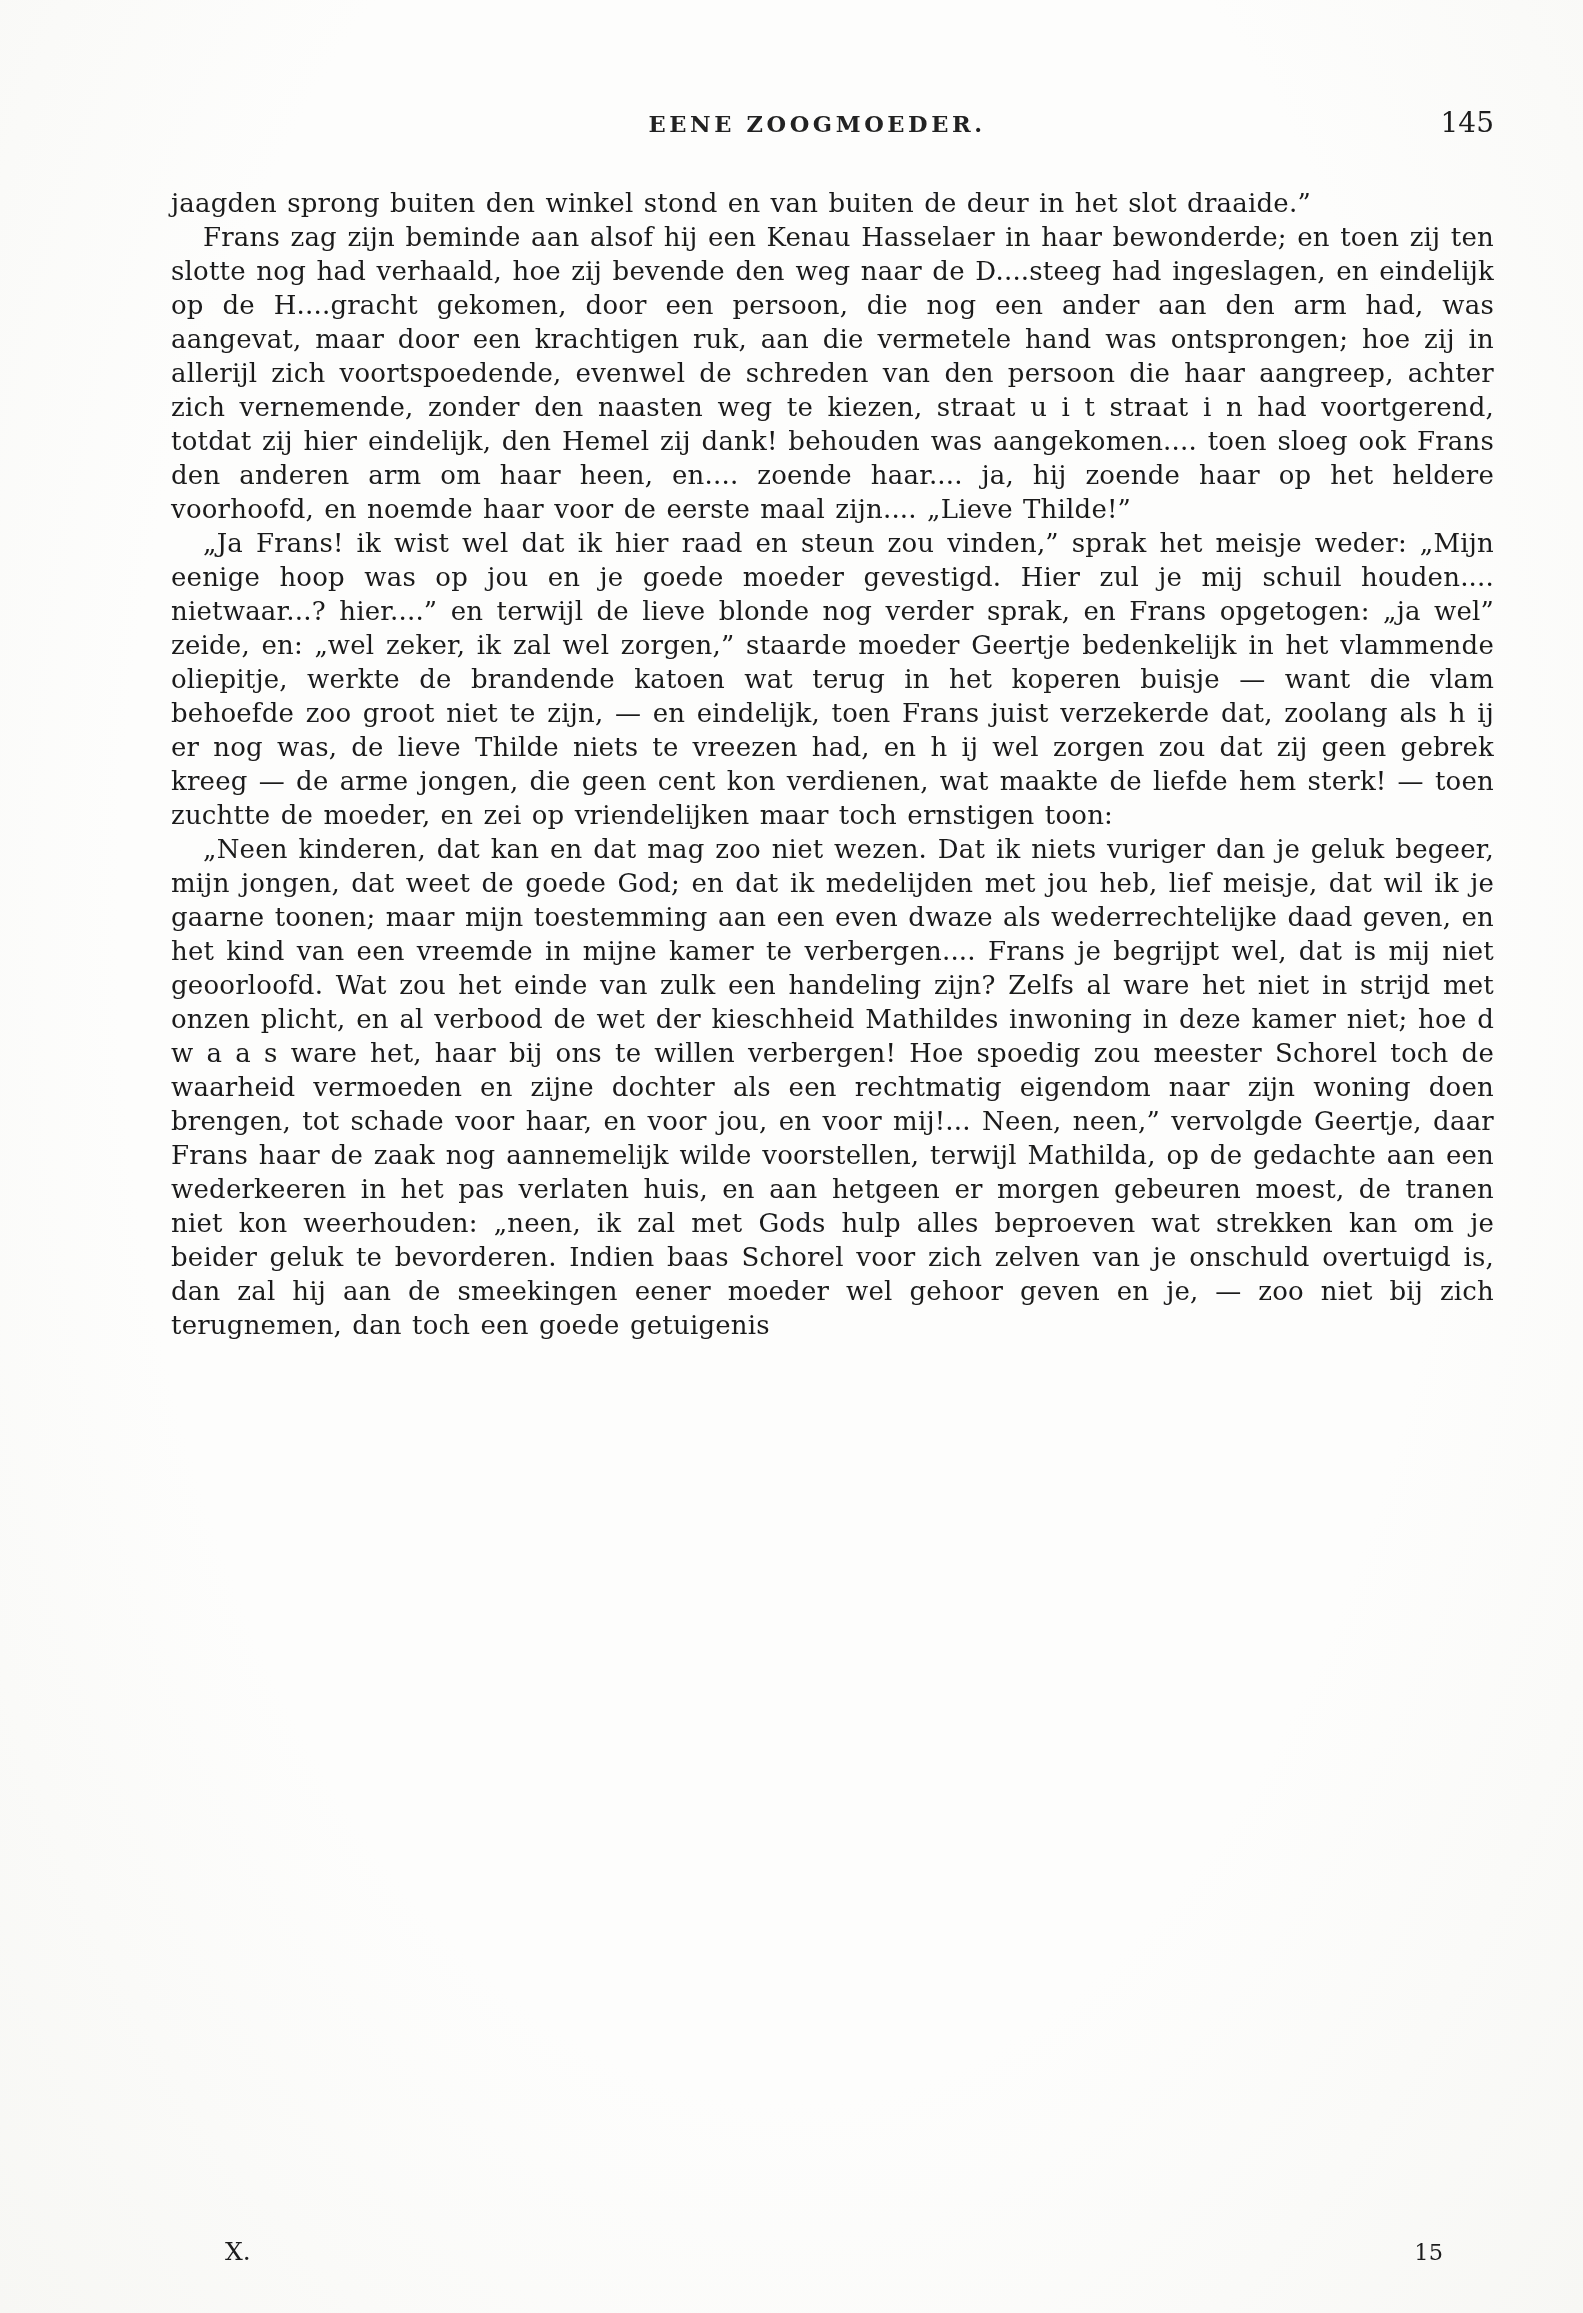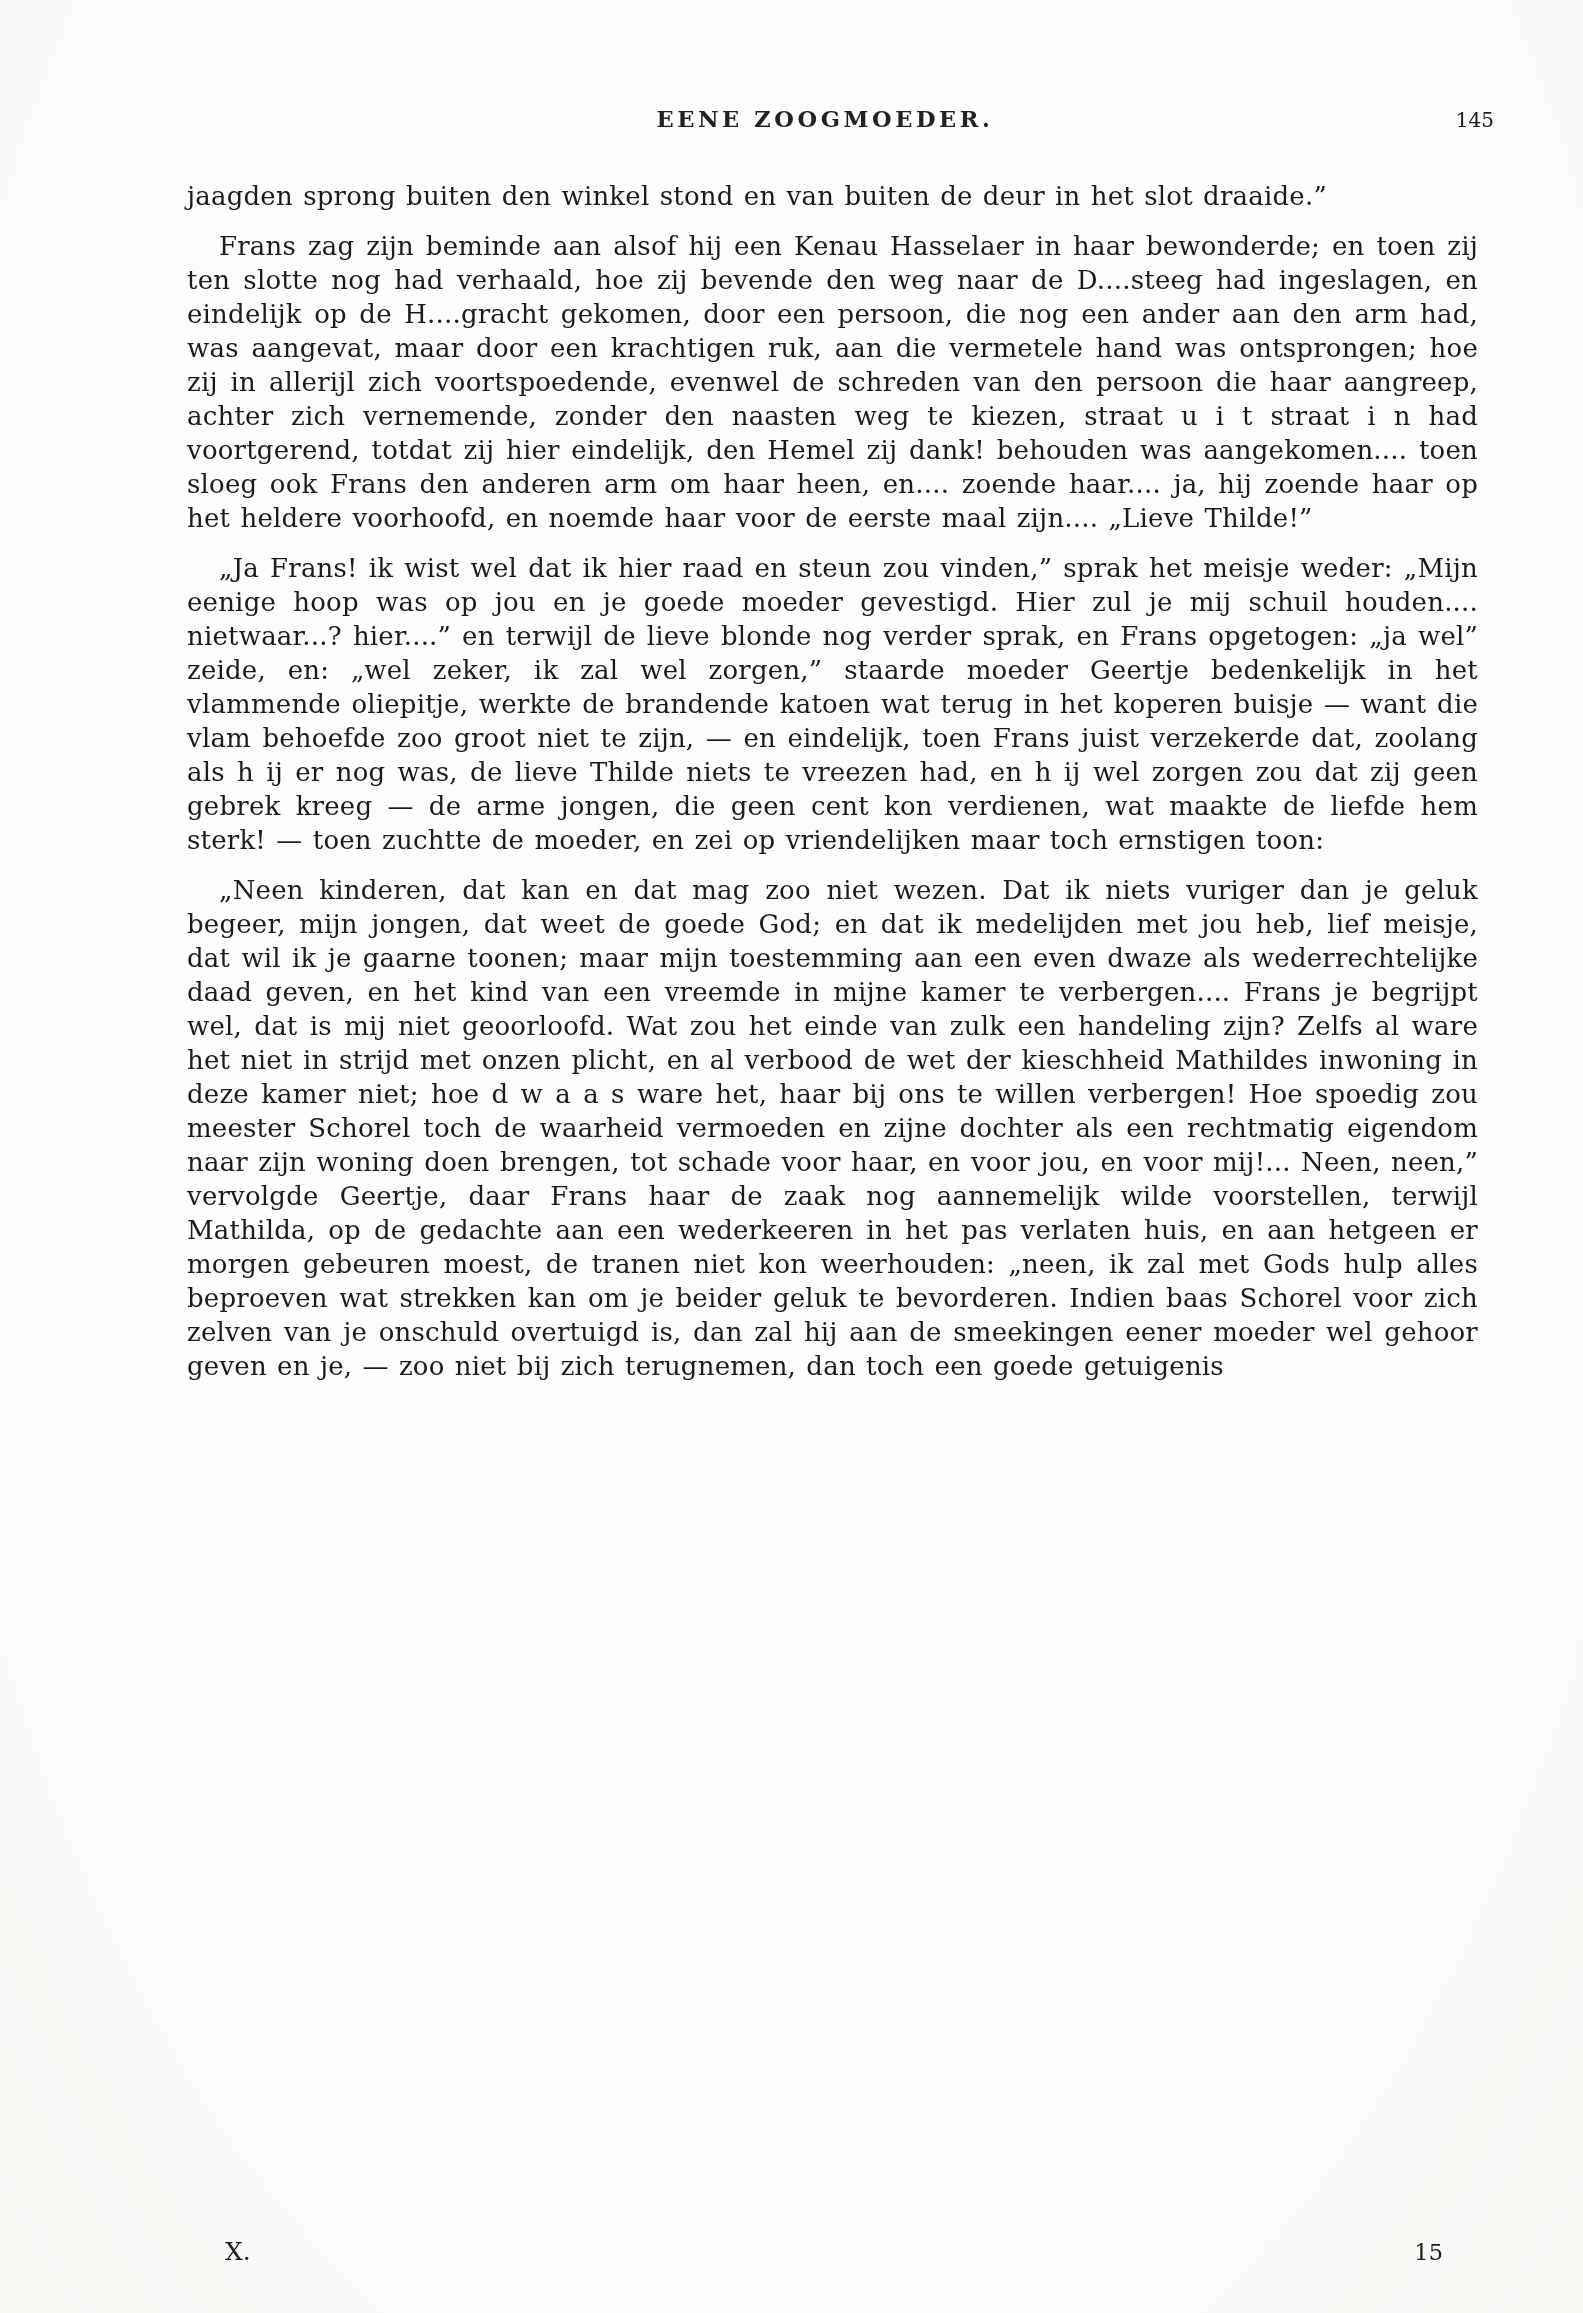--- a/index.html
+++ b/index.html
@@ -29,35 +29,35 @@
   .running-header .spacer-left { flex: 1.05; }
   .running-header .spacer-right { flex: 1; }
   .header-title {
     font-size: 22.5px;
     font-weight: 700;
     letter-spacing: 3.6px;
     white-space: nowrap;
     color: #222;
   }
   .header-pagenum {
-    font-size: 20px;
+    font-size: 28px;
     font-weight: 400;
     white-space: nowrap;
     color: #1d1d1d;
   }
   .text-block {
     width: 1323px;
     font-size: 26px;
     line-height: 34px;
     text-align: justify;
     letter-spacing: 0.2px;
     word-spacing: 1.8px;
   }
   .text-block p {
-    margin: 16px;
+    margin: 0;
     text-indent: 32px;
   }
   .text-block p.continuation {
     text-indent: 0;
   }
   .page-footer {
     position: absolute;
     left: 171px;
     right: 90px;
     bottom: 47px;

